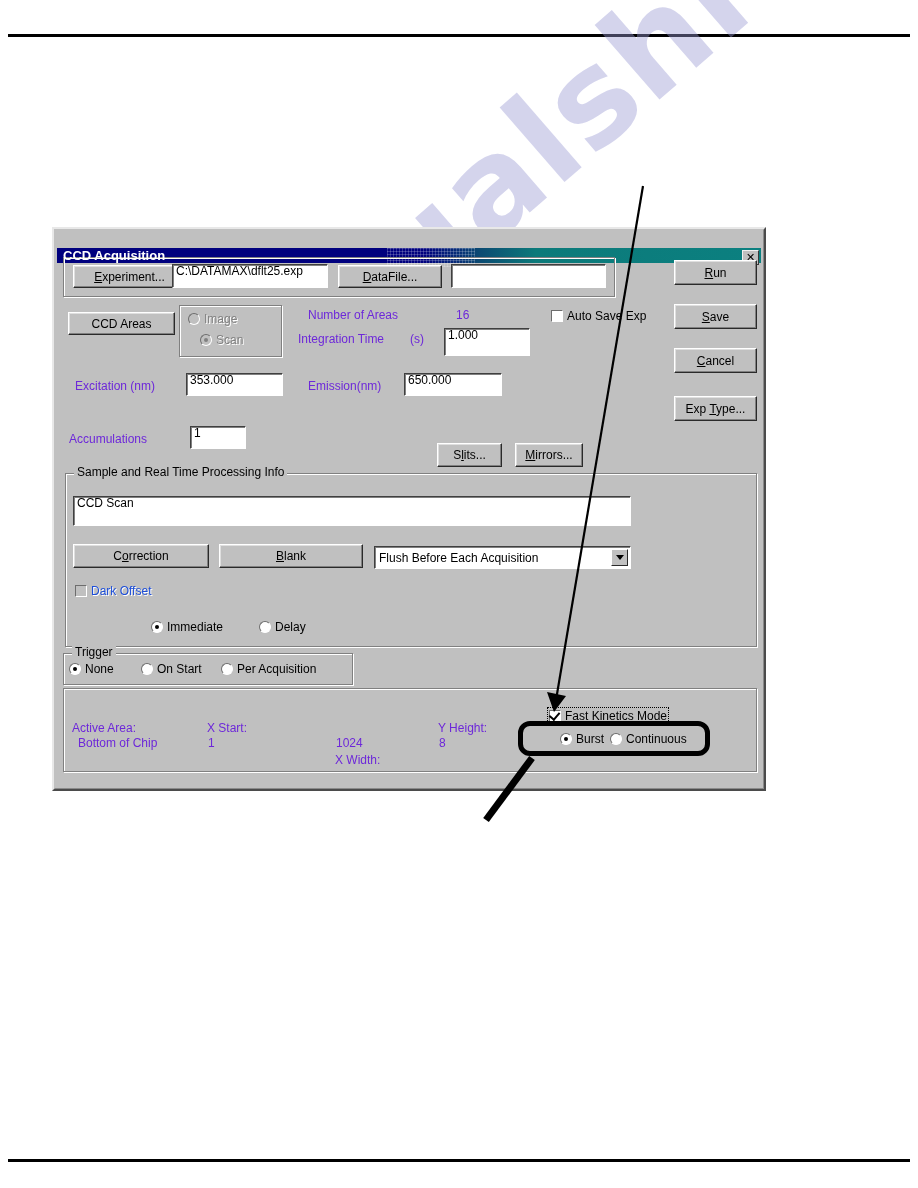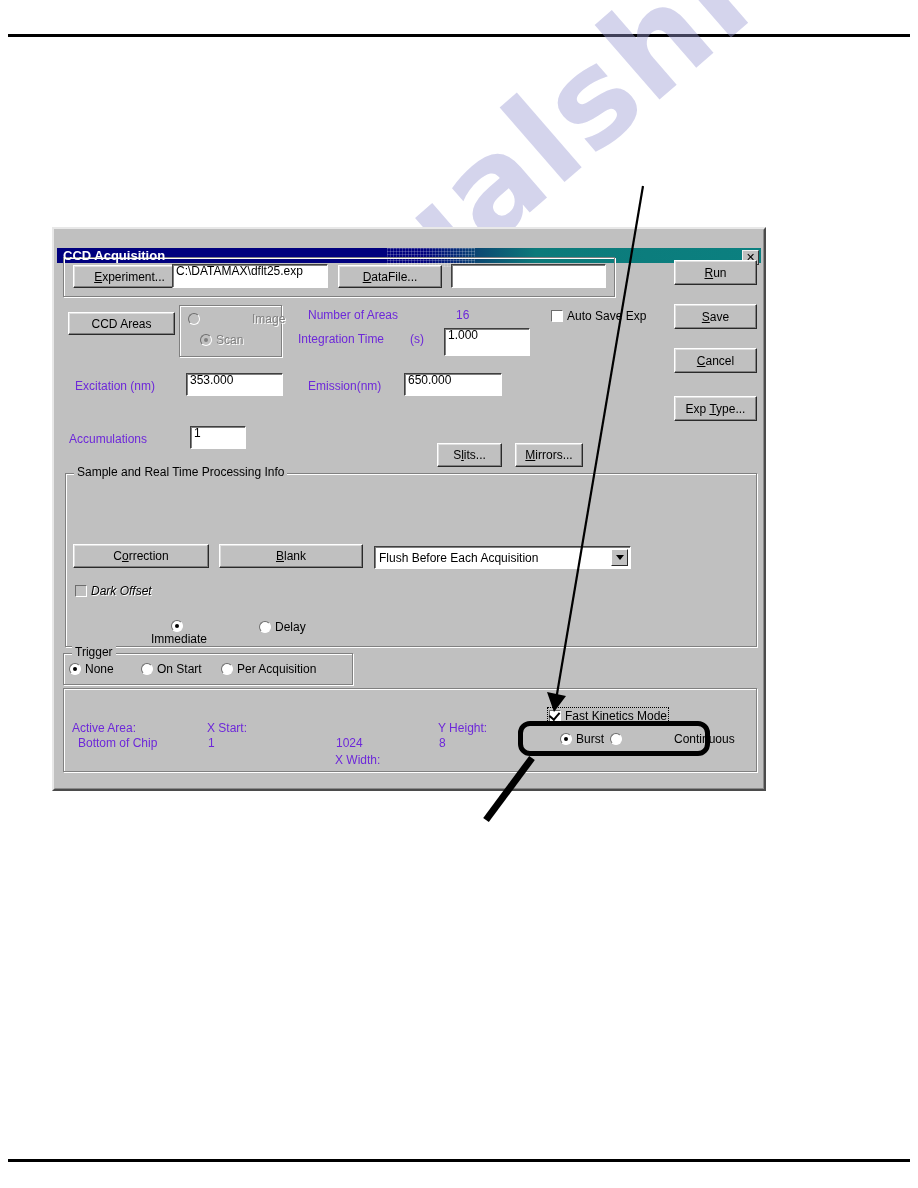--- a/index.html
+++ b/index.html
@@ -124,21 +124,21 @@
     width:12px;height:12px;background:#ffffff;margin-right:4px;flex:0 0 auto;position:relative;
     border-top:1.5px solid #6d6d6d;border-left:1.5px solid #6d6d6d;
     border-right:1.5px solid #ffffff;border-bottom:1.5px solid #ffffff;
     box-sizing:border-box;
   }
   .check.on .box::after{
     content:"";position:absolute;left:1px;top:-1px;width:5px;height:8px;
     border-right:2px solid #000;border-bottom:2px solid #000;
     transform:rotate(40deg);
   }
-  .check.dim{color:#000000;text-shadow:1px 1px 0 #fff;font-style:italic;}
+  .check.dim{color:#1d4ed8;text-shadow:1px 1px 0 #fff;}
   .check.dim .box{background:#c0c0c0;}
   .focus-ring{outline:1px dotted #000;outline-offset:1px;}
 
   
   #combo{
     position:absolute;background:#fff;
     border-top:1.5px solid #3f3f3f;border-left:1.5px solid #3f3f3f;
     border-right:1.5px solid #ffffff;border-bottom:1.5px solid #ffffff;
     box-shadow:inset 1px 1px 0 #808080;
     box-sizing:border-box;display:flex;align-items:center;cursor:pointer;
@@ -196,21 +196,21 @@
 
     <div class="field" style="left:396px;top:34px;width:155px;height:24px;" title="">
       <span></span>
     </div>
 
     <div class="btn" style="left:13px;top:82px;width:107px;height:23px;">
       <span>CCD Areas</span>
     </div>
 
     <div class="group" style="left:124px;top:75px;width:103px;height:52px;"></div>
-    <div class="radio dim" style="left:133px;top:82px;gap:48px;">
+    <div class="radio dim" style="left:133px;top:82px;">
       <span class="dot"></span>
       <span>Image</span>
     </div>
     <div class="radio dim on" style="left:145px;top:103px;">
       <span class="dot"></span>
       <span>Scan</span>
     </div>
 
     <div class="lbl" style="left:253px;top:79px;">Number of Areas</div>
     <div class="lbl" style="left:401px;top:79px;">16</div>
@@ -258,39 +258,42 @@
       <span><u>C</u>ancel</span>
     </div>
     <div class="btn" style="left:619px;top:166px;width:83px;height:25px;">
       <span>Exp <u>T</u>ype...</span>
     </div>
 
     <div class="group" style="left:10px;top:243px;width:692px;height:174px;">
       <span class="legend">Sample and Real Time Processing Info</span>
     </div>
 
+    <div class="field" style="left:18px;top:266px;width:558px;height:30px;">
+      <span>CCD Scan</span>
+    </div>
 
     <div class="btn" style="left:18px;top:314px;width:136px;height:24px;">
       <span>C<u>o</u>rrection</span>
     </div>
     <div class="btn" style="left:164px;top:314px;width:144px;height:24px;">
       <span><u>B</u>lank</span>
     </div>
 
     <div id="combo" style="left:319px;top:316px;width:257px;height:23px;">
       <span class="txt">Flush Before Each Acquisition</span>
       <span class="arrow"></span>
     </div>
 
     <div class="check dim" style="left:20px;top:354px;">
       <span class="box"></span>
       <span>Dark Offset</span>
     </div>
 
-    <div class="radio on" style="left:96px;top:390px;flex-direction:column;">
+    <div class="radio on" style="left:96px;top:390px;">
       <span class="dot"></span>
       <span>Immediate</span>
     </div>
     <div class="radio" style="left:204px;top:390px;">
       <span class="dot"></span>
       <span>Delay</span>
     </div>
 
     <div class="group" style="left:8px;top:423px;width:290px;height:32px;">
       <span class="legend">Trigger</span>
@@ -324,21 +327,21 @@
 
     <div class="check on focus-ring" style="left:494px;top:479px;">
       <span class="box"></span>
       <span>Fast Kinetics Mode</span>
     </div>
 
     <div class="radio on" style="left:505px;top:502px;">
       <span class="dot"></span>
       <span>Burst</span>
     </div>
-    <div class="radio" style="left:555px;top:502px;gap:48px;">
+    <div class="radio" style="left:555px;top:502px;">
       <span class="dot"></span>
       <span>Continuous</span>
     </div>
 
   </div>
 </div>
 
 <svg id="annotations" viewBox="0 0 918 1188">
 
   <line x1="643" y1="186" x2="556" y2="700" stroke="#000" stroke-width="2.2"></line>

